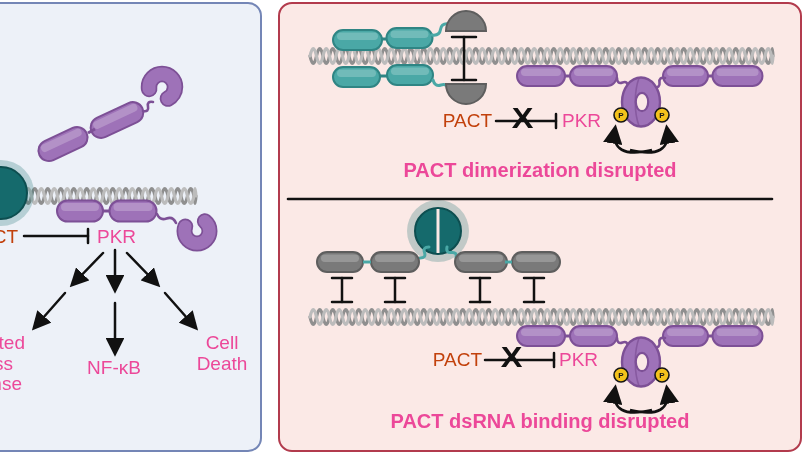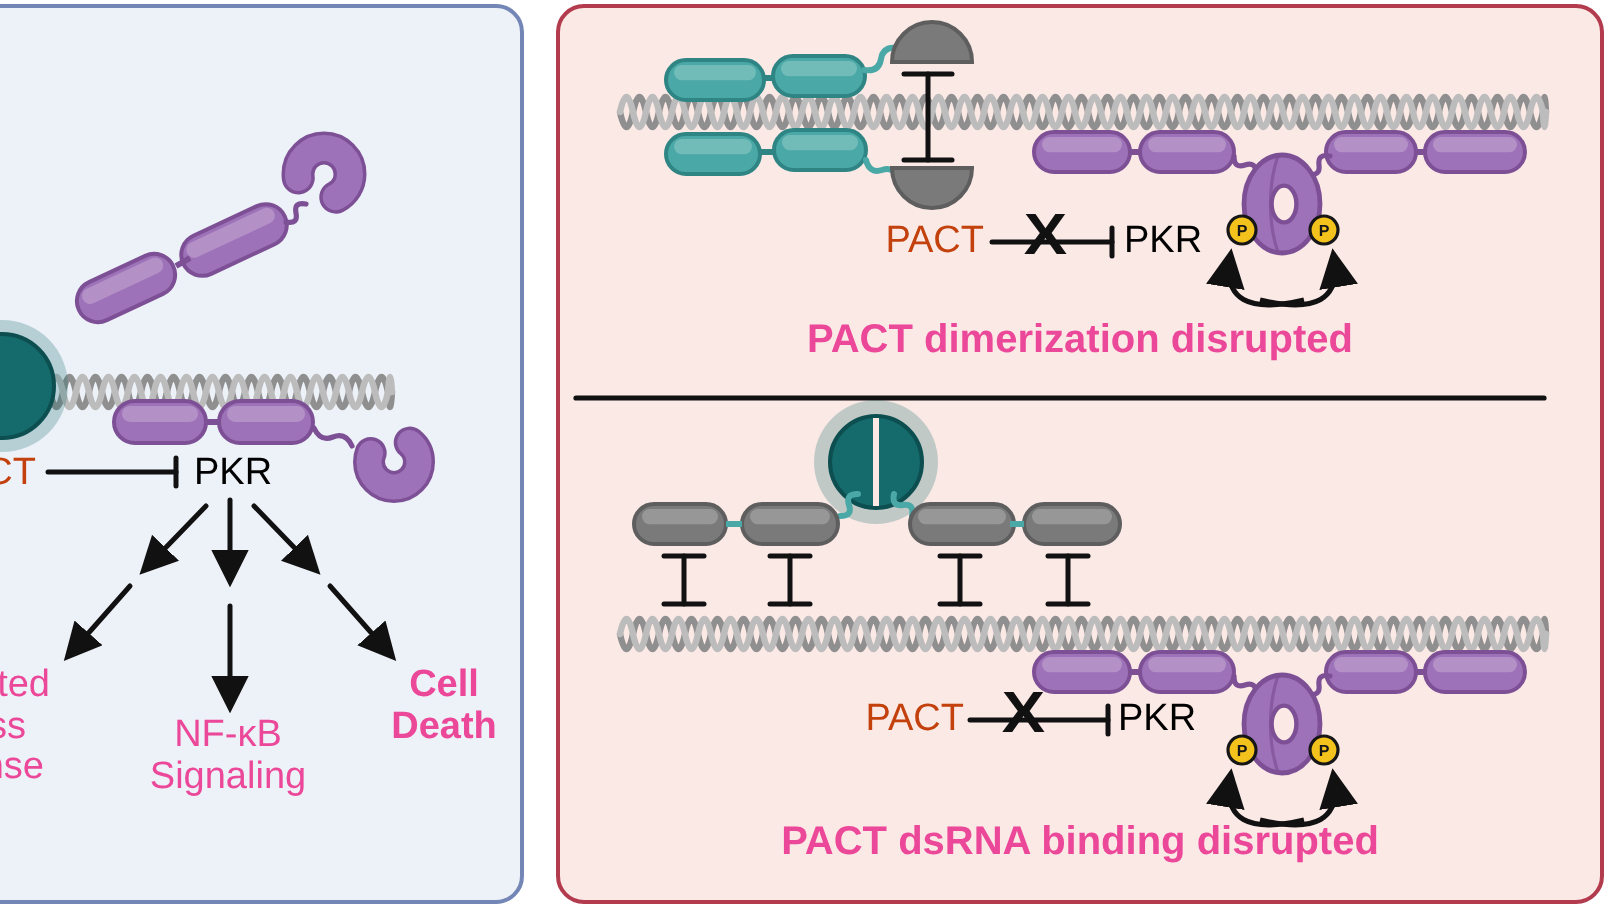--- a/index.html
+++ b/index.html
@@ -4,21 +4,21 @@
 <style>
   html,body{margin:0;padding:0;}
   body{font-family:"Liberation Sans",sans-serif;}
   #stage{position:relative;width:808px;height:455px;background:#ffffff;overflow:hidden;}
   .panel{position:absolute;box-sizing:border-box;border-radius:14px;}
   #left-panel{left:-18px;top:2px;width:280px;height:450px;background:#edf1f8;border:2.5px solid #7486b6;}
   #right-panel{left:278px;top:2px;width:524px;height:450px;background:#fbe9e6;border:2.5px solid #b23b4d;}
   #fig{position:absolute;left:0;top:0;width:808px;height:455px;}
   .lbl{position:absolute;font-size:19px;line-height:21px;color:#ec4899;white-space:pre;}
   .teal{color:#c2410c;}
-  .purple{color:#000000;}
+  .purple{color:#ec4899;}
   .caption{font-weight:bold;font-size:20px;text-align:center;}
   .xmark{font-size:29px;font-weight:900;color:#111;transform:scaleX(1.12);line-height:29px;}
   .right-al{text-align:right;}
   .center-al{text-align:center;}
 </style>
 </head>
 <body>
 
 <div id="stage">
   <div id="left-panel" class="panel"></div>
@@ -193,22 +193,22 @@
         <line x1="485" y1="360" x2="554" y2="360" stroke="#111111" stroke-width="2.5" stroke-linecap="round"></line>
         <line x1="554" y1="353" x2="554" y2="367" stroke="#111111" stroke-width="2.5" stroke-linecap="round"></line>
       </g>
     </svg>
 
   <div class="lbl teal right-al" style="left:-8px;top:226px;width:26px;">CT</div>
   <div class="lbl purple" style="left:97px;top:226px;">PKR</div>
   <div class="lbl right-al" style="left:-60px;top:332px;width:85px;">ted</div>
   <div class="lbl right-al" style="left:-60px;top:353px;width:73px;">ss</div>
   <div class="lbl right-al" style="left:-60px;top:373px;width:82px;">nse</div>
-  <div class="lbl center-al" style="left:44px;top:357px;width:140px;"><span>NF-κB</span><br><span>Signaling</span></div>
-  <div class="lbl center-al" style="left:152px;top:332px;width:140px;font-weight:bold;"><span>Cell</span><br><span>Death</span></div>
+  <div class="lbl center-al" style="left:44px;top:357px;width:140px;"><span>NF-κB</span><br></div>
+  <div class="lbl center-al" style="left:152px;top:332px;width:140px;"><span>Cell</span><br><span>Death</span></div>
 
   <div class="lbl teal right-al" style="left:440px;top:110px;width:52px;">PACT</div>
   <div class="lbl xmark" style="left:513px;top:104px;">X</div>
   <div class="lbl purple" style="left:562px;top:110px;">PKR</div>
   <div class="lbl caption" style="left:278px;top:160px;width:524px;">PACT dimerization disrupted</div>
 
   <div class="lbl teal right-al" style="left:430px;top:349px;width:52px;">PACT</div>
   <div class="lbl xmark" style="left:502px;top:343px;">X</div>
   <div class="lbl purple" style="left:559px;top:349px;">PKR</div>
   <div class="lbl caption" style="left:278px;top:411px;width:524px;">PACT dsRNA binding disrupted</div>

